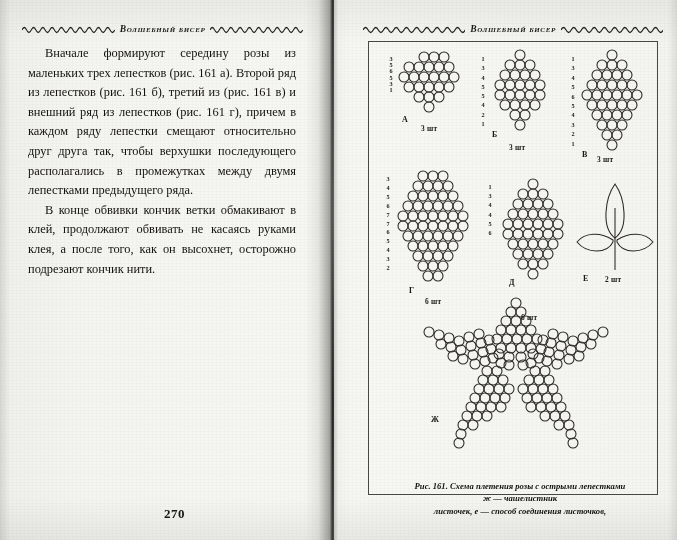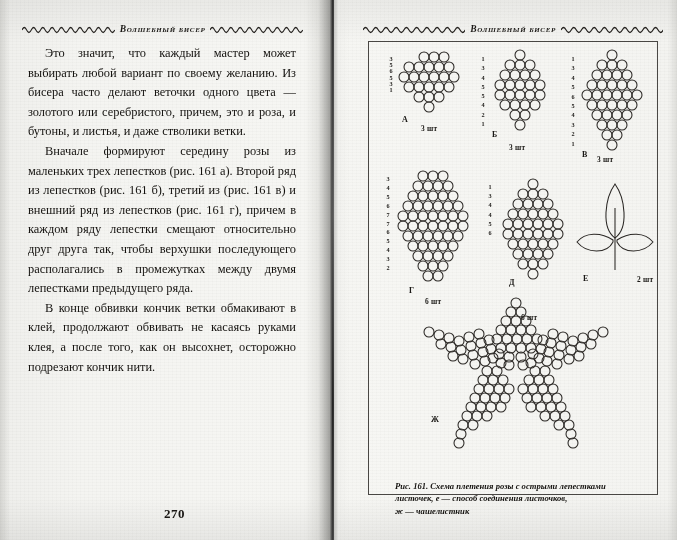--- a/index.html
+++ b/index.html
@@ -103,23 +103,23 @@
   .numcol span{display:block;}
   .lbl{
     position:absolute;font-weight:700;font-size:8px;color:#1a1815;
     font-family:"Liberation Serif", serif;
   }
   .qty{
     position:absolute;font-weight:700;font-size:7.4px;color:#1a1815;
     font-family:"Liberation Serif", serif;letter-spacing:.2px;
   }
   .caption{
-    position:absolute;left:26px;width:274px;top:438px;
+    position:absolute;left:14px;width:274px;top:438px;
     font-style:italic;font-weight:700;font-size:8.6px;line-height:12.4px;
-    color:#14120f;
+    color:#14120f;text-align:center;
   }
   svg.beads{display:block;overflow:visible;}
   svg.beads circle{fill:none;stroke:#2a2724;stroke-width:1.05;}
   svg.leaf path,svg.leaf line{fill:none;stroke:#2a2724;stroke-width:1.05;}
 
   
   .watermark{
     position:absolute;right:4px;bottom:1px;
     display:flex;align-items:center;gap:2px;
     opacity:.40;pointer-events:none;
@@ -150,21 +150,20 @@
       <svg class="wave" viewBox="0 0 120 9" preserveAspectRatio="none">
         <path d="M0 5 Q3 0 6 5 T12 5 T18 5 T24 5 T30 5 T36 5 T42 5 T48 5 T54 5 T60 5 T66 5 T72 5 T78 5 T84 5 T90 5 T96 5 T102 5 T108 5 T114 5 T120 5" fill="none" stroke="currentColor" stroke-width="1.4"></path>
       </svg>
       <span class="rh-title">Волшебный бисер</span>
       <svg class="wave" viewBox="0 0 120 9" preserveAspectRatio="none">
         <path d="M0 5 Q3 0 6 5 T12 5 T18 5 T24 5 T30 5 T36 5 T42 5 T48 5 T54 5 T60 5 T66 5 T72 5 T78 5 T84 5 T90 5 T96 5 T102 5 T108 5 T114 5 T120 5" fill="none" stroke="currentColor" stroke-width="1.4"></path>
       </svg>
     </div>
 
     <div class="bodytext">
-      <p>Это значит, что каждый мастер может выбирать любой вариант по своему желанию. Из бисера часто делают веточки одного цвета — золотого или серебристого, причем, это и роза, и бутоны, и листья, и даже стволики ветки.</p>
       <p>Вначале формируют середину розы из маленьких трех лепестков (рис. 161 а). Второй ряд из лепестков (рис. 161 б), третий из (рис. 161 в) и внешний ряд из лепестков (рис. 161 г), причем в каждом ряду лепестки смещают относительно друг друга так, чтобы верхушки последующего располагались в промежутках между двумя лепестками предыдущего ряда.</p>
       <p>В конце обвивки кончик ветки обмакивают в клей, продолжают обвивать не касаясь руками клея, а после того, как он высохнет, осторожно подрезают кончик нити.</p>
     </div>
 
     <div class="folio" style="top:506px;padding-left:12px;">270</div>
   </div>
 
   <div class="page page-right">
 
     <div class="runhead" style="top:24px;left:0;padding:0 14px;box-sizing:border-box;">
@@ -450,21 +449,21 @@
 
         <div class="diag" style="left:206px;top:138px;">
           <svg class="leaf" width="80" height="92" viewBox="0 0 80 92">
             <path d="M40 58 C26 48 30 18 40 4 C50 18 54 48 40 58 Z"></path>
             <path d="M38 60 C26 52 10 52 2 62 C12 74 32 74 38 62 Z"></path>
             <path d="M42 60 C54 52 70 52 78 62 C68 74 48 74 42 62 Z"></path>
             <line x1="40" y1="28" x2="40" y2="90"></line>
           </svg>
         </div>
         <div class="lbl" style="left:214px;top:232px;">Е</div>
-        <div class="qty" style="left:236px;top:233px;margin-left:32px;">2 шт</div>
+        <div class="qty" style="left:236px;top:233px;">2 шт</div>
 
         <div class="diag" style="left:52px;top:255px;">
           <svg class="beads" width="190" height="155" viewBox="0 0 190 155">
             <g>
 
               <circle cx="95" cy="6" r="5"></circle>
               <circle cx="90" cy="15" r="5"></circle>
                 <circle cx="100" cy="15" r="5"></circle>
               <circle cx="85" cy="24" r="5"></circle>
                 <circle cx="95" cy="24" r="5"></circle>
@@ -585,22 +584,22 @@
                 <circle cx="102" cy="68" r="5"></circle>
             </g>
           </svg>
         </div>
         <div class="lbl" style="left:62px;top:373px;">Ж</div>
 
       </div>
 
       <div class="caption">
         <div>Рис. 161. Схема плетения розы с острыми лепестками</div>
+        <div>ж — чашелистник</div>
         <div>листочек, е — способ соединения листочков,</div>
-        <div>ж — чашелистник</div>
       </div>
     </div>
 
   </div>
 
   <div class="grain"></div>
   <div class="gutter"></div>
   <div class="gutter-line"></div>
   <div class="edge-left"></div>
   <div class="edge-right"></div>

